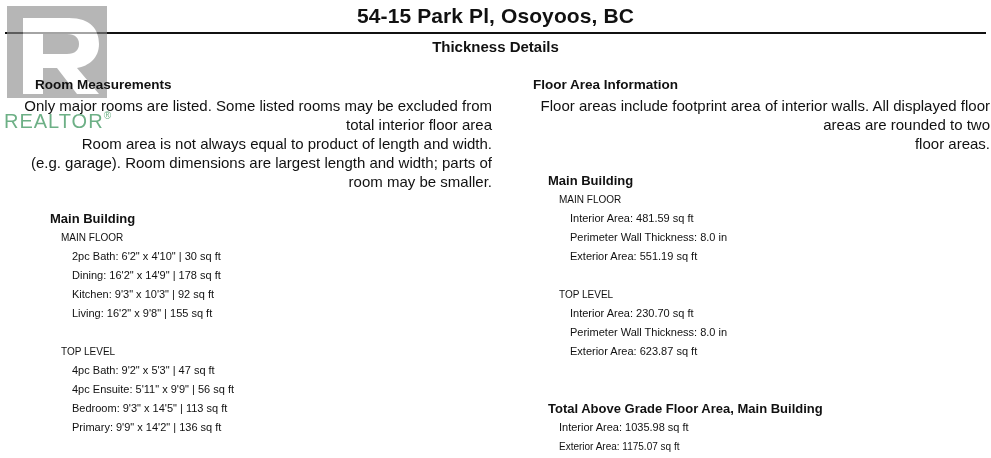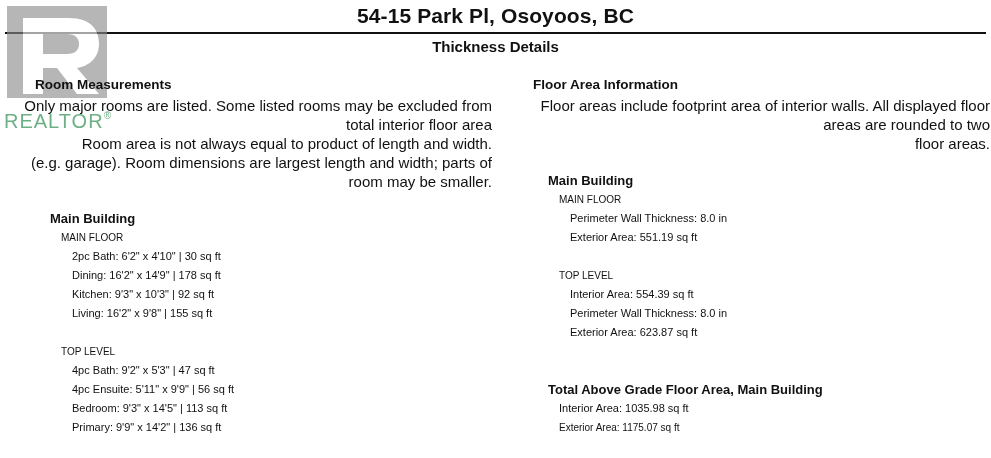--- a/index.html
+++ b/index.html
@@ -84,25 +84,26 @@
 
 <div class="col col-right">
   <div class="sec-head">Floor Area Information</div>
   <div class="sec-desc">
     <div>Floor areas include footprint area of interior walls. All displayed floor areas are rounded to two</div>
     <div>floor areas.</div>
   </div>
   <div style="margin-top:18px; padding-left:38px;">
     <div class="building">Main Building</div>
     <div class="level">MAIN FLOOR</div>
+    <div class="item">Interior Area: 481.59 sq ft</div>
     <div class="item">Perimeter Wall Thickness: 8.0 in</div>
     <div class="item">Exterior Area: 551.19 sq ft</div>
     <div class="gap"></div>
     <div class="level">TOP LEVEL</div>
-    <div class="item">Interior Area: 554.39 sq ft</div>
+    <div class="item">Interior Area: 230.70 sq ft</div>
     <div class="item">Perimeter Wall Thickness: 8.0 in</div>
     <div class="item">Exterior Area: 623.87 sq ft</div>
     <div class="gap"></div>
     <div class="gap"></div>
     <div class="building">Total Above Grade Floor Area, Main Building</div>
     <div class="level" style="font-size:11px; padding-left:11px;">Interior Area: 1035.98 sq ft</div>
     <div class="level" style="font-size:10px; padding-left:11px;">Exterior Area: 1175.07 sq ft</div>
   </div>
 </div>
 

